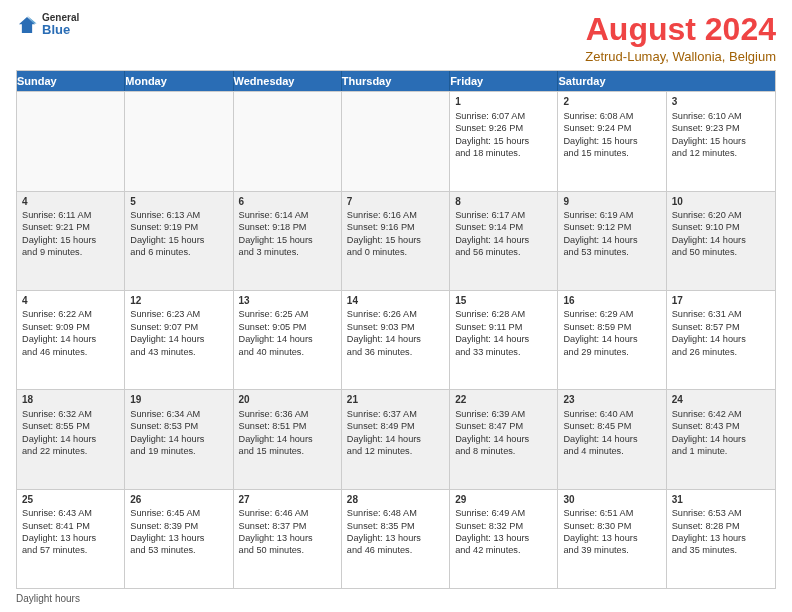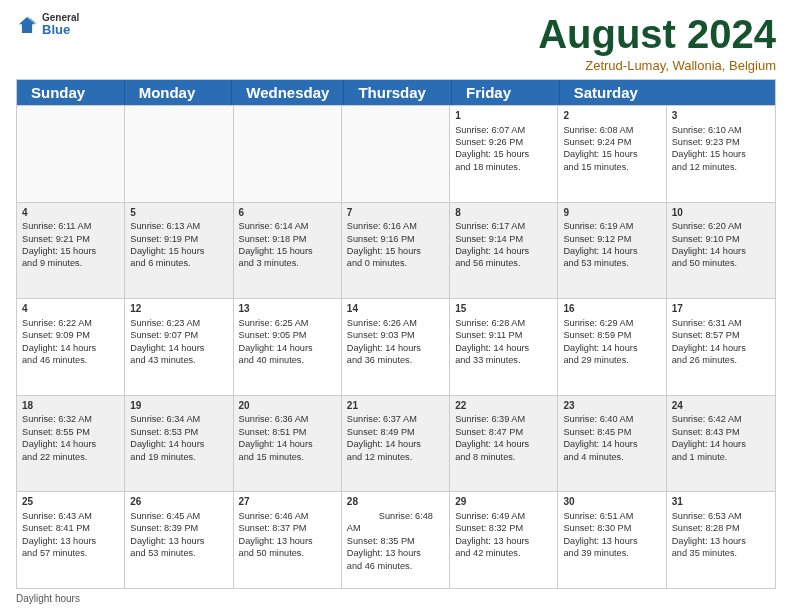--- a/index.html
+++ b/index.html
@@ -44,46 +44,46 @@
       color: #2a6db5;
     }
     .logo-icon {
       width: 22px;
       height: 22px;
     }
     .title-block {
       text-align: right;
     }
     .main-title {
-      font-size: 40px;
-      font-weight: bold;
-      color: #14532d;
+      font-size: 32px;
+      font-weight: bold;
+      color: #ef4444;
       line-height: 1.1;
     }
     .subtitle {
       font-size: 13px;
       color: #a16207;
       margin-top: 2px;
     }
     .calendar {
       flex: 1;
       display: flex;
       flex-direction: column;
       border: 1px solid #ccc;
     }
     .cal-header-row {
       display: grid;
       grid-template-columns: repeat(7, 1fr);
       background: #2a6db5;
     }
     .cal-header-cell {
       color: #fff;
-      font-size: 15px;
-      font-weight: bold;
-      padding: 4px 14px;
+      font-size: 11px;
+      font-weight: bold;
+      padding: 4px 0;
       text-align: left;
       border-right: 1px solid #1d5a96;
     }
     .cal-header-cell:last-child { border-right: none; }
     .cal-body {
       flex: 1;
       display: flex;
       flex-direction: column;
     }
     .cal-row {
@@ -261,21 +261,21 @@
 Daylight: 13 hours
 and 57 minutes.</span></div>
           <div class="cal-cell"><span class="day-num">26</span><span style="white-space: pre-line;">Sunrise: 6:45 AM
 Sunset: 8:39 PM
 Daylight: 13 hours
 and 53 minutes.</span></div>
           <div class="cal-cell"><span class="day-num">27</span><span style="white-space: pre-line;">Sunrise: 6:46 AM
 Sunset: 8:37 PM
 Daylight: 13 hours
 and 50 minutes.</span></div>
-          <div class="cal-cell"><span class="day-num">28</span><span style="white-space: pre-line; margin-left: 32px;">Sunrise: 6:48 AM
+          <div class="cal-cell"><span class="day-num">28</span><span style="white-space: pre-line;">Sunrise: 6:48 AM
 Sunset: 8:35 PM
 Daylight: 13 hours
 and 46 minutes.</span></div>
           <div class="cal-cell"><span class="day-num">29</span><span style="white-space: pre-line;">Sunrise: 6:49 AM
 Sunset: 8:32 PM
 Daylight: 13 hours
 and 42 minutes.</span></div>
           <div class="cal-cell"><span class="day-num">30</span><span style="white-space: pre-line;">Sunrise: 6:51 AM
 Sunset: 8:30 PM
 Daylight: 13 hours

